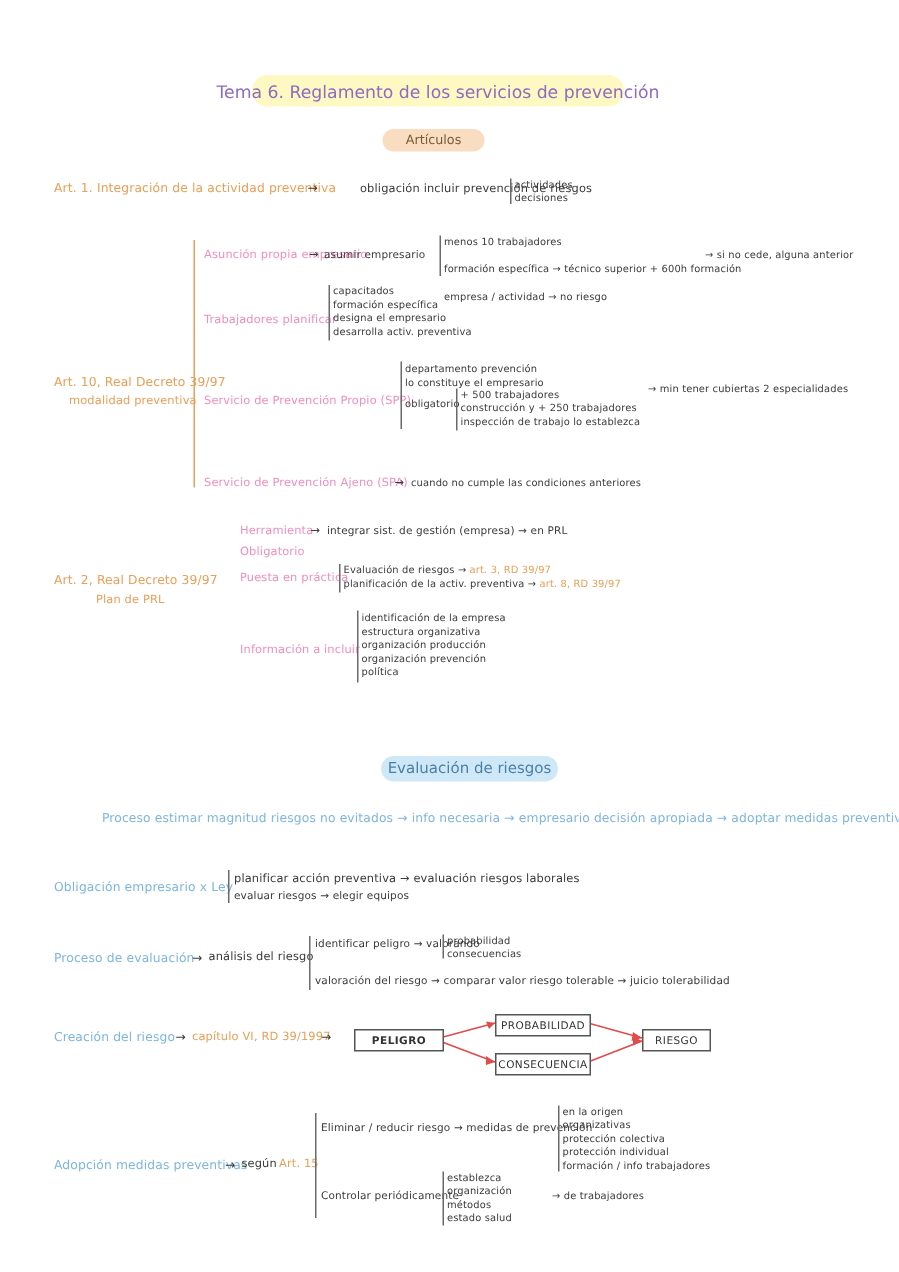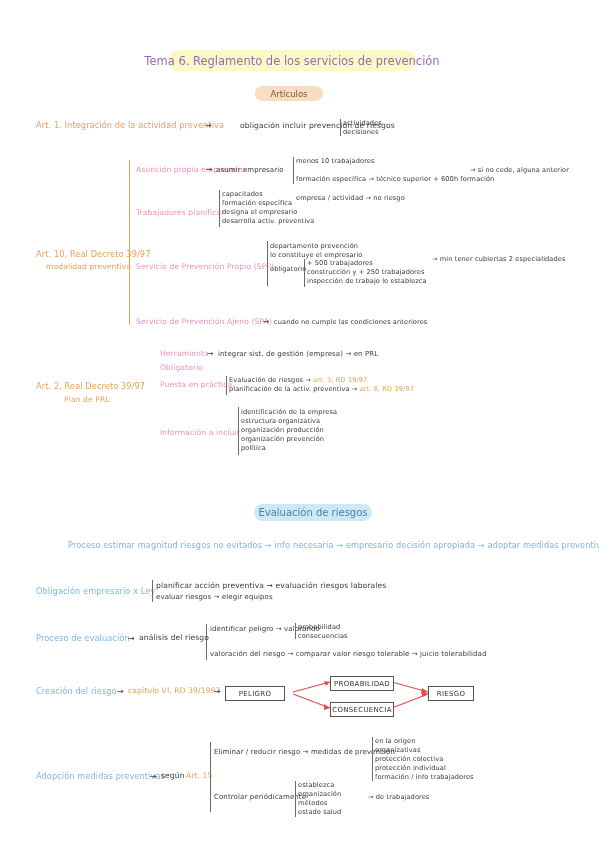--- a/index.html
+++ b/index.html
@@ -154,21 +154,21 @@
       <line x1="392" y1="708" x2="428" y2="694"></line>
     </g>
     <g fill="#e14b4b">
       <polygon points="330,682 324,681 326,686"></polygon>
       <polygon points="330,708 324,704 324,710"></polygon>
       <polygon points="428,692 422,688 421,694"></polygon>
       <polygon points="428,694 422,691 422,697"></polygon>
     </g>
   </svg>
 
-  <div class="dbox" style="left:225px;top:686px;width:58px;height:13px;">
+  <div class="dbox" style="left:236px;top:686px;width:58px;height:13px;font-weight:bold;">
     <span>PELIGRO</span>
   </div>
   <div class="dbox" style="left:330px;top:676px;width:62px;height:13px;">
     <span>PROBABILIDAD</span>
   </div>
   <div class="dbox" style="left:330px;top:702px;width:62px;height:13px;">
     <span>CONSECUENCIA</span>
   </div>
   <div class="dbox" style="left:428px;top:686px;width:44px;height:13px;">
     <span>RIESGO</span>

